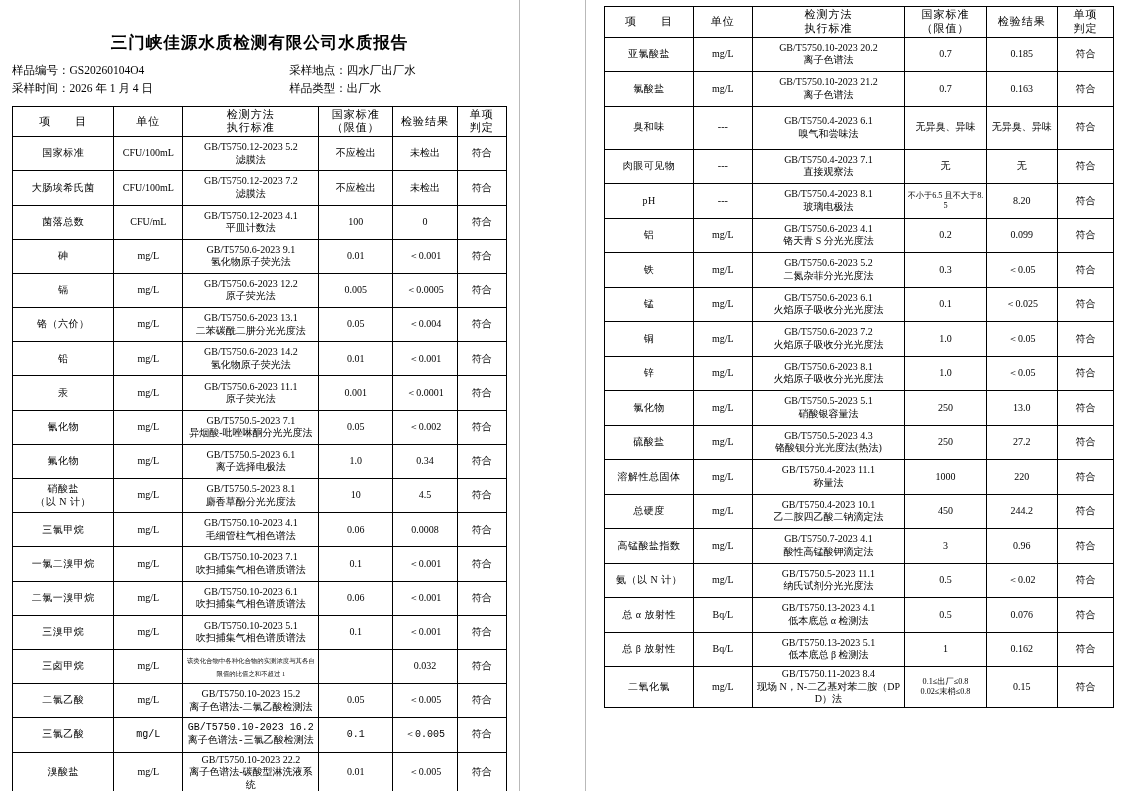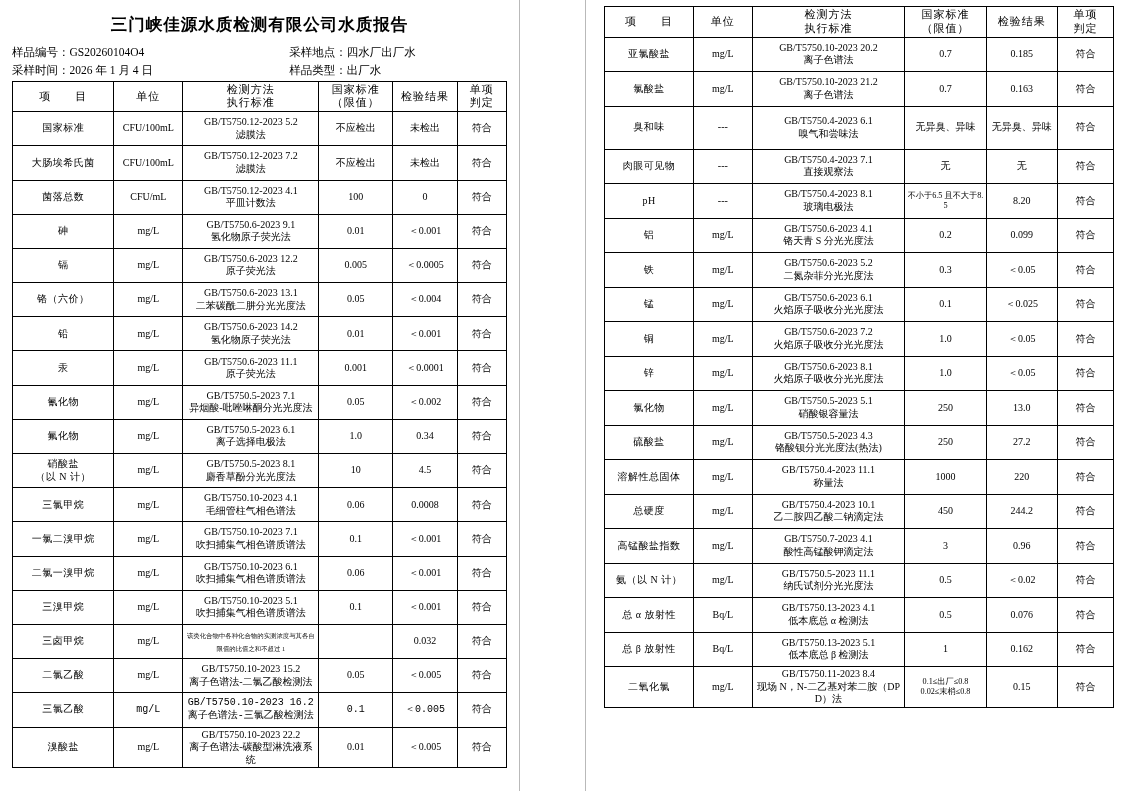--- a/index.html
+++ b/index.html
@@ -21,21 +21,21 @@
     position: absolute;
     top: 0; bottom: 0;
     width: 1px;
     background: #b9b9b9;
   }
   .sep.s1 { left: 519px; }
   .sep.s2 { left: 585px; }
 
   .left-sheet {
     position: absolute;
-    left: 0; top: 0;
+    left: 0; top: 18px;
     width: 519px; height: 615px;
     padding: 8px 12px 0 12px;
   }
   .right-sheet {
     position: absolute;
     left: 586px; top: 0;
     width: 546px; height: 791px;
     padding: 6px 18px 0 18px;
   }
 
@@ -44,21 +44,21 @@
     font-weight: bold;
     font-size: 16.5px;
     letter-spacing: 1px;
     margin: 6px 0 8px 0;
     font-family: "Liberation Serif", "DejaVu Serif", serif;
   }
 
   .meta {
     font-size: 11.5px;
     line-height: 1.55;
-    margin-bottom: 1px;
+    margin-bottom: 8px;
   }
   .meta-row {
     display: flex;
     width: 100%;
   }
   .meta-left { width: 56%; white-space: nowrap; }
   .meta-right { width: 44%; white-space: nowrap; }
 
   table.wq {
     border-collapse: collapse;

